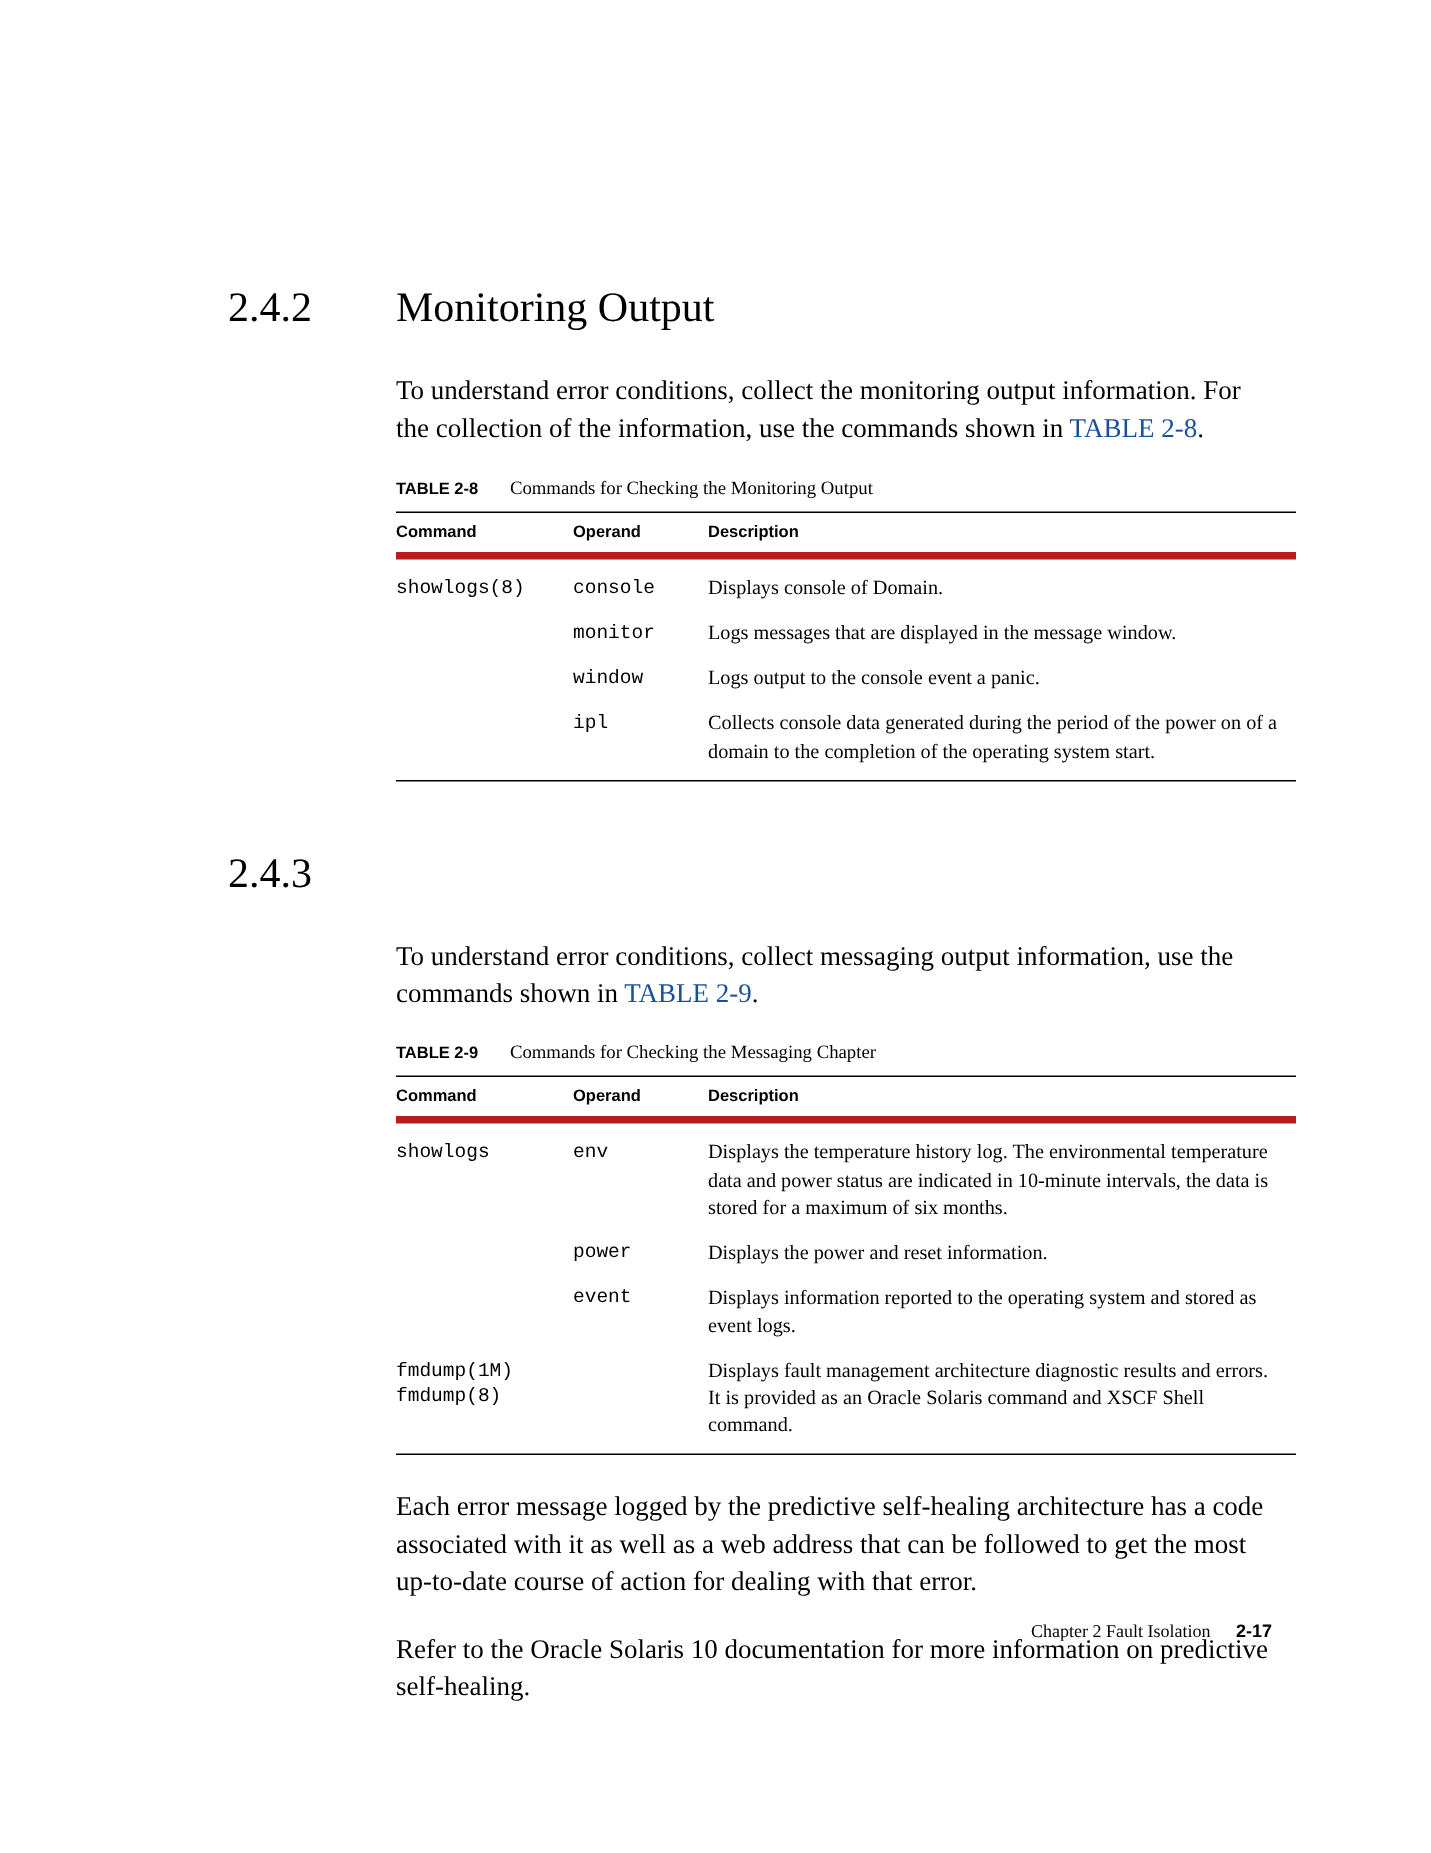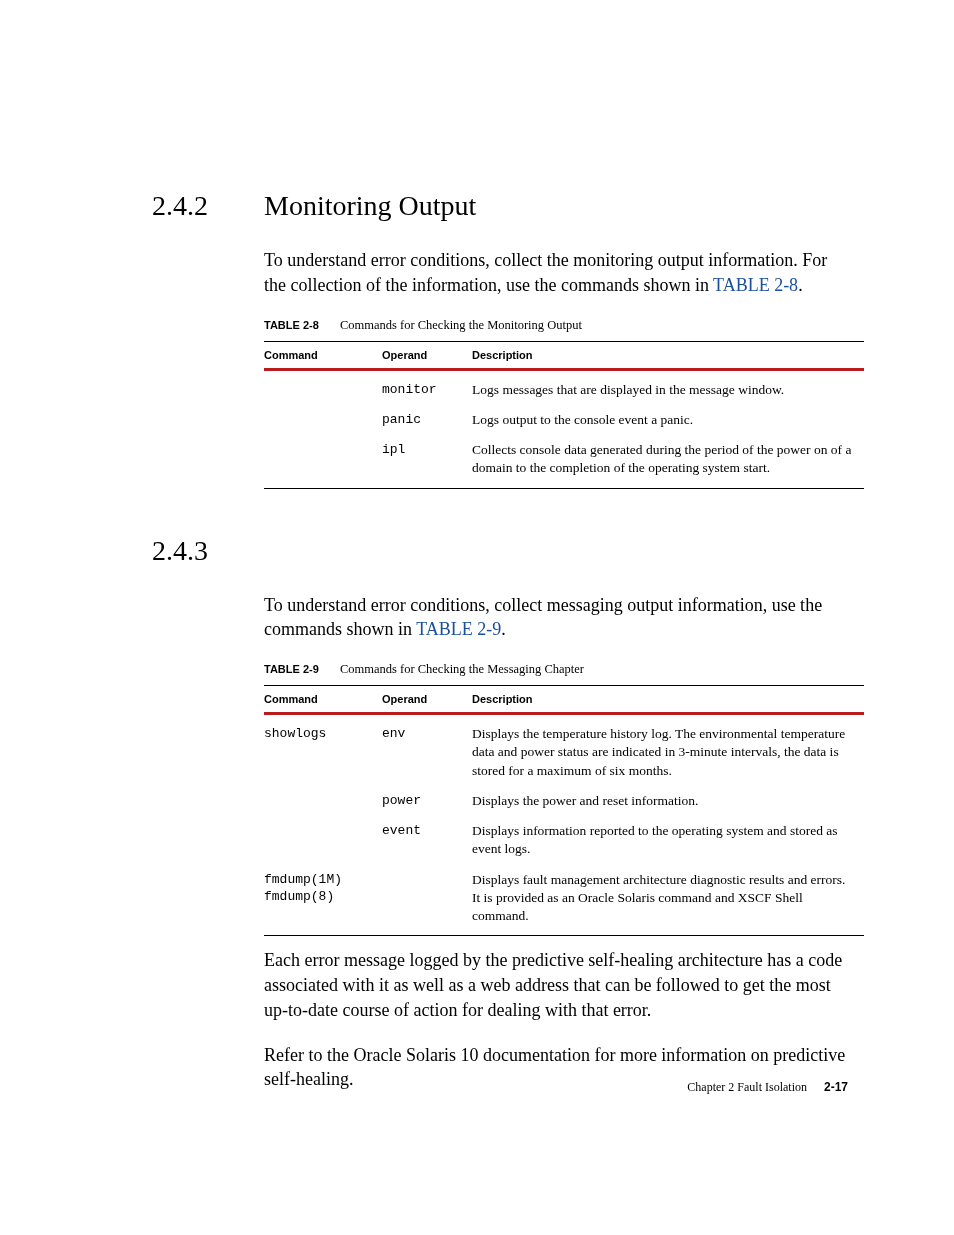--- a/index.html
+++ b/index.html
@@ -62,21 +62,21 @@
     width: 600px;
     font-size: 13.5px;
   }
   table.cmd-table thead th {
     font-family: Arial, Helvetica, sans-serif;
     font-size: 11px;
     font-weight: bold;
     text-align: left;
     padding: 7px 10px 7px 0;
     border-top: 1.5px solid #000;
-    border-bottom: 3px solid #b91c1c;
+    border-bottom: 5px solid #b91c1c;
   }
   table.cmd-table td {
     padding: 6px 10px 6px 0;
     vertical-align: top;
     line-height: 1.35;
   }
   table.cmd-table tbody tr:last-child td {
     border-bottom: 1.5px solid #000;
     padding-bottom: 10px;
   }
@@ -128,27 +128,32 @@
     <table class="cmd-table">
       <thead>
         <tr>
           <th class="col-cmd">Command</th>
           <th class="col-op">Operand</th>
           <th>Description</th>
         </tr>
       </thead>
       <tbody>
         <tr>
+          <td class="mono">showlogs(8)</td>
+          <td class="mono">console</td>
+          <td>Displays console of Domain.</td>
+        </tr>
+        <tr>
           <td class="mono"></td>
           <td class="mono">monitor</td>
           <td>Logs messages that are displayed in the message window.</td>
         </tr>
         <tr>
           <td class="mono"></td>
-          <td class="mono">panic</td>
+          <td class="mono">window</td>
           <td>Logs output to the console event a panic.</td>
         </tr>
         <tr>
           <td class="mono"></td>
           <td class="mono">ipl</td>
           <td>Collects console data generated during the period of the power on of a domain to the completion of the operating system start.</td>
         </tr>
       </tbody>
     </table>
   </div>
@@ -174,21 +179,21 @@
         <tr>
           <th class="col-cmd">Command</th>
           <th class="col-op">Operand</th>
           <th>Description</th>
         </tr>
       </thead>
       <tbody>
         <tr>
           <td class="mono">showlogs</td>
           <td class="mono">env</td>
-          <td>Displays the temperature history log. The environmental temperature data and power status are indicated in 3-minute intervals, the data is stored for a maximum of six months.</td>
+          <td>Displays the temperature history log. The environmental temperature data and power status are indicated in 10-minute intervals, the data is stored for a maximum of six months.</td>
         </tr>
         <tr>
           <td class="mono"></td>
           <td class="mono">power</td>
           <td>Displays the power and reset information.</td>
         </tr>
         <tr>
           <td class="mono"></td>
           <td class="mono">event</td>
           <td>Displays information reported to the operating system and stored as event logs.</td>
@@ -197,21 +202,21 @@
           <td class="mono">
             <span>fmdump(1M)</span><br>
             <span>fmdump(8)</span>
           </td>
           <td class="mono"></td>
           <td>Displays fault management architecture diagnostic results and errors. It is provided as an Oracle Solaris command and XSCF Shell command.</td>
         </tr>
       </tbody>
     </table>
 
-    <p class="body-text" style="margin-top:12px">Each error message logged by the predictive self-healing architecture has a code associated with it as well as a web address that can be followed to get the most up-to-date course of action for dealing with that error.</p>
+    <p class="body-text" style="margin-top:22px">Each error message logged by the predictive self-healing architecture has a code associated with it as well as a web address that can be followed to get the most up-to-date course of action for dealing with that error.</p>
     <p class="body-text">Refer to the Oracle Solaris 10 documentation for more information on predictive self-healing.</p>
   </div>
 
   <div class="footer">
     <span class="chap">Chapter 2    Fault Isolation</span>
     <span class="pnum">2-17</span>
   </div>
 
 </div>
 

